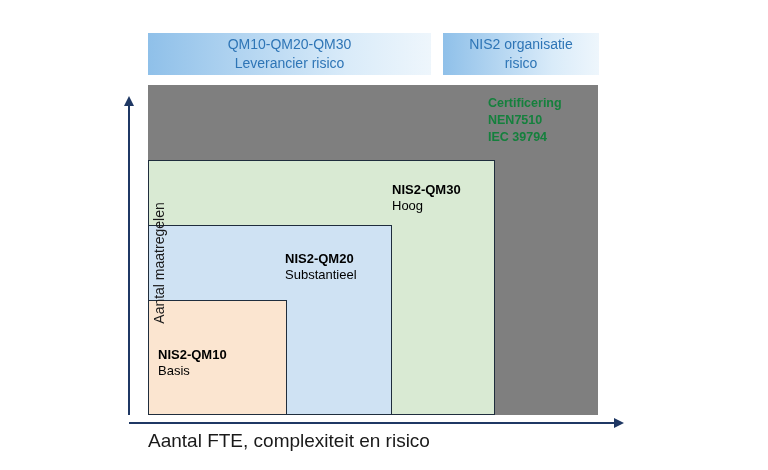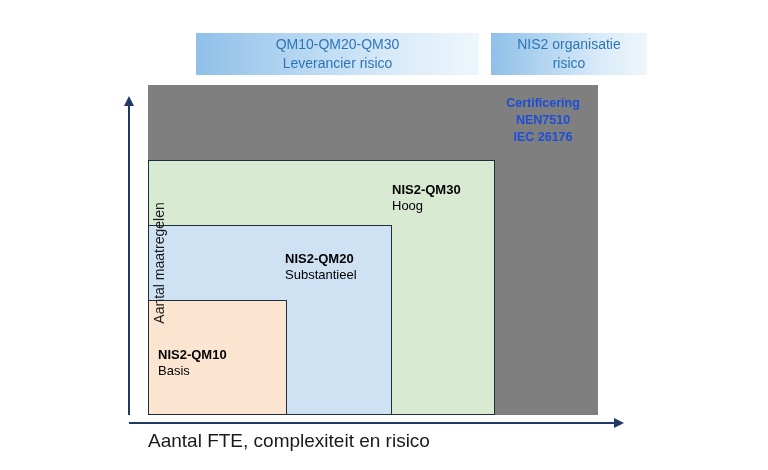--- a/index.html
+++ b/index.html
@@ -2,33 +2,33 @@
 <html><head>
 <meta charset="utf-8">
 <style>
   html,body{margin:0;padding:0;background:#ffffff;}
   body{font-family:"Liberation Sans", sans-serif;}
   .canvas{position:relative;width:768px;height:470px;background:#ffffff;overflow:hidden;}
 
   
   .hdr{position:absolute;top:33px;height:42px;display:flex;flex-direction:column;
        justify-content:center;align-items:center;color:#2e75b6;font-size:14px;line-height:19px;
-       background:linear-gradient(90deg,#8fc0e9 0%,#d9ebf9 70%,#eef6fc 100%);margin-left:48px;}
+       background:linear-gradient(90deg,#8fc0e9 0%,#d9ebf9 70%,#eef6fc 100%);}
   .hdr-left{left:148px;width:283px;}
   .hdr-right{left:443px;width:156px;}
 
   
   .box{position:absolute;box-sizing:border-box;}
   .box-gray{left:148px;top:85px;width:450px;height:330px;background:#7f7f7f;}
   .box-green{left:148px;top:160px;width:347px;height:255px;background:#d9ead3;border:1.5px solid #1f2d3d;}
   .box-blue{left:148px;top:225px;width:244px;height:190px;background:#cfe2f3;border:1.5px solid #1f2d3d;}
   .box-peach{left:148px;top:300px;width:139px;height:115px;background:#fbe5d0;border:1.5px solid #1f2d3d;}
 
   
-  .cert{position:absolute;left:488px;top:95px;width:110px;text-align:center;color:#1d4ed8;
+  .cert{position:absolute;left:488px;top:95px;width:110px;color:#15803d;
         font-weight:bold;font-size:12.5px;line-height:17px;}
 
   
   .boxlabel{position:absolute;text-align:left;color:#000;}
   .boxlabel .main{font-weight:bold;font-size:13px;line-height:17px;}
   .boxlabel .sub{font-size:13px;line-height:15px;}
   .lbl-qm30{left:392px;top:181px;width:100px;}
   .lbl-qm20{left:285px;top:250px;width:108px;}
   .lbl-qm10{left:158px;top:334px;width:120px;margin-top:12px;}
 
@@ -63,21 +63,21 @@
   </div>
 
   <div class="box box-gray"></div>
   <div class="box box-green"></div>
   <div class="box box-blue"></div>
   <div class="box box-peach"></div>
 
   <div class="cert">
     <div>Certificering</div>
     <div>NEN7510</div>
-    <div>IEC 26176</div>
+    <div>IEC 39794</div>
   </div>
 
   <div class="boxlabel lbl-qm30">
     <div class="main">NIS2-QM30</div>
     <div class="sub">Hoog</div>
   </div>
   <div class="boxlabel lbl-qm20">
     <div class="main">NIS2-QM20</div>
     <div class="sub">Substantieel</div>
   </div>

